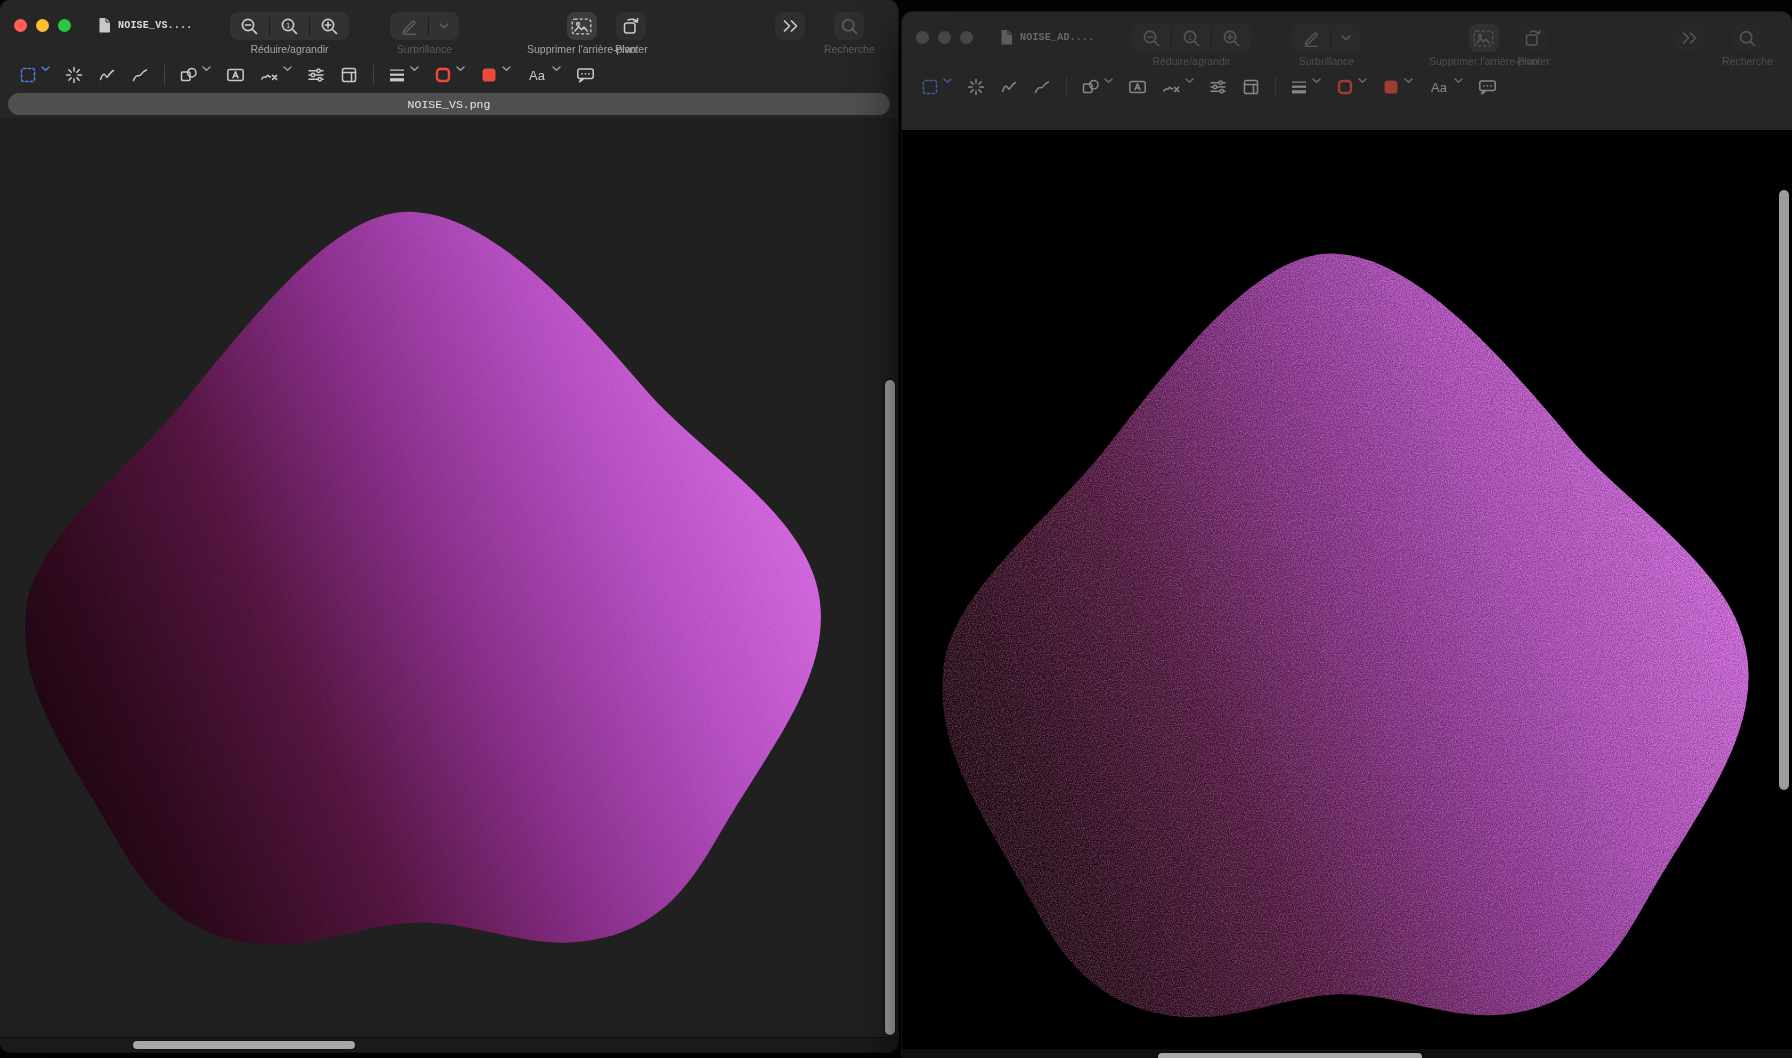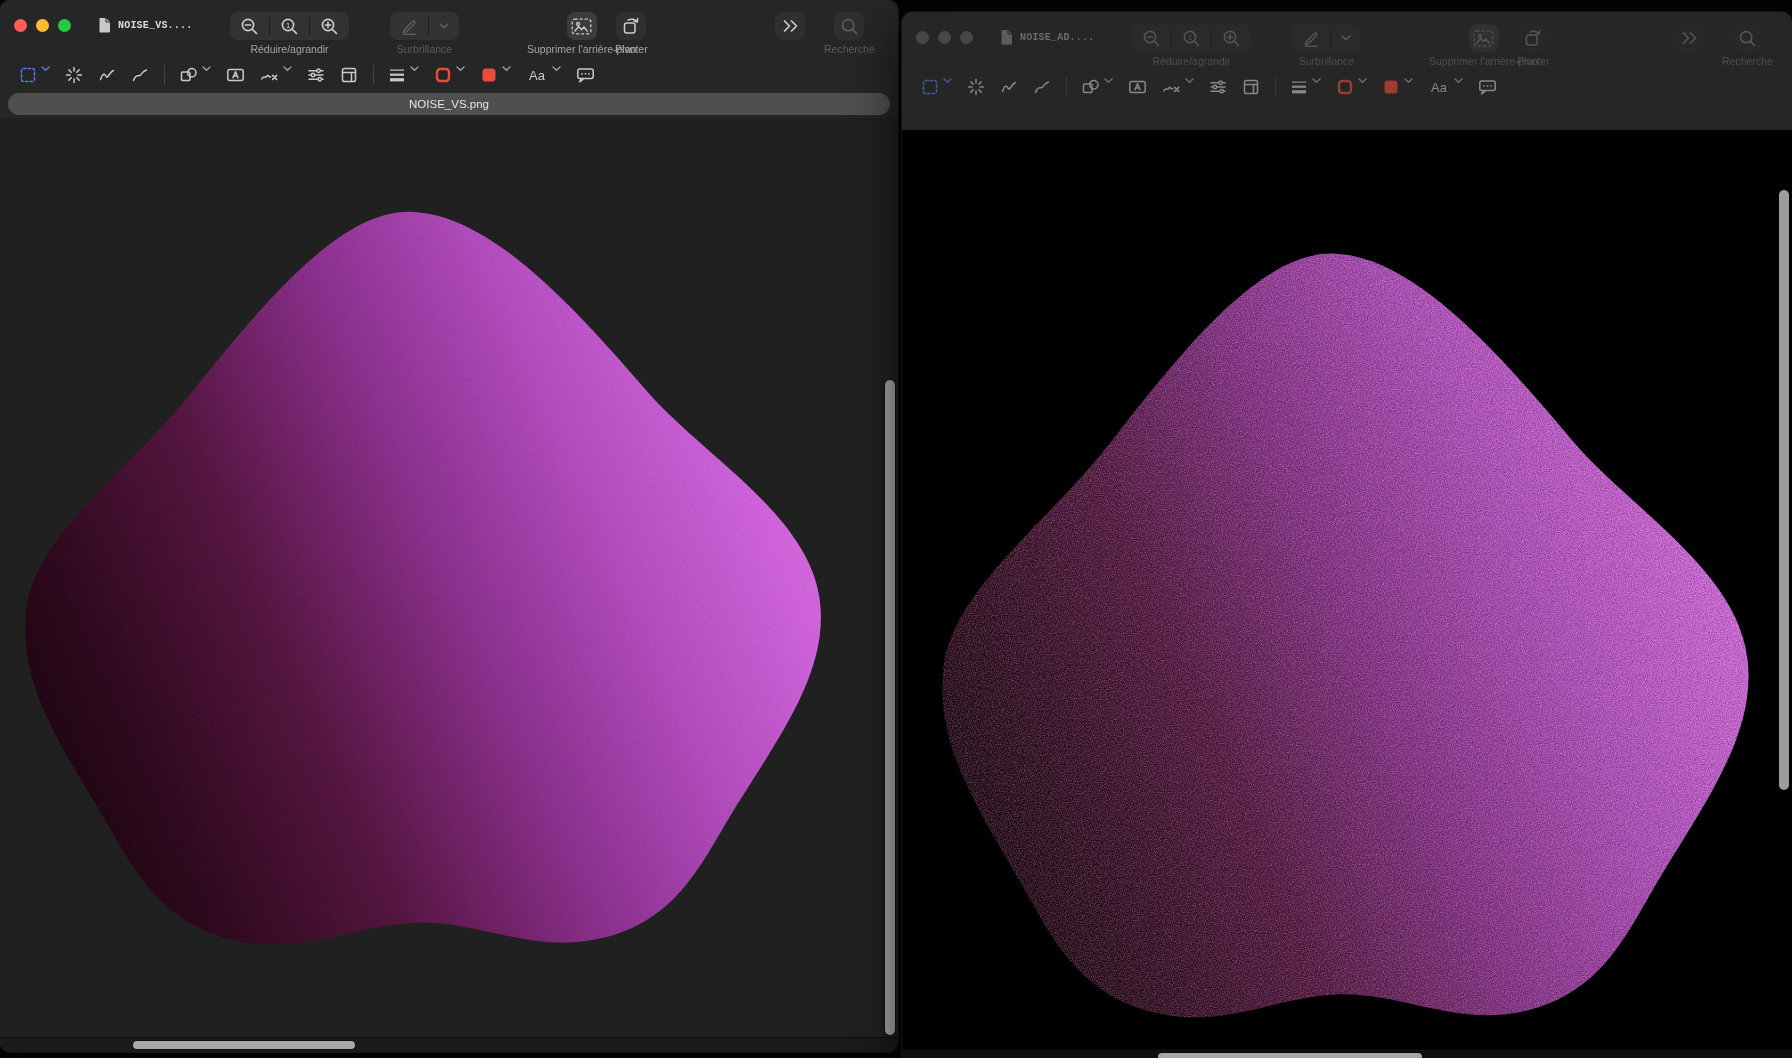--- a/index.html
+++ b/index.html
@@ -38,21 +38,21 @@
   .win.inactive .circbtn{background:#282828}
   
   .markupbar{position:relative;height:34px;display:flex;align-items:center;padding-left:15px;}
   .win.inactive .markupbar{opacity:.6}
   .mtool{display:flex;margin-right:7px;padding:2px 4px;color:#c9c9c9;}
   .mtool .chev{margin-left:4px;color:#9a9a9a}
   .mtool.ic-selection{color:#4d80e6}
   .mtool.ic-selection .chev{color:#4d80e6}
   .mdivider{width:1px;height:20px;background:#454545;margin:0 10px 0 4px;}
   
-  .filebar{position:relative;height:26px;}
+  .filebar{position:relative;height:26px;font-family:Liberation Mono, monospace;}
   .filepill{position:absolute;left:8px;right:8px;top:1px;height:22px;border-radius:11px;
     display:flex;align-items:center;justify-content:center;font-size:11.5px;}
   .win.active .filepill{background:#4f4f4f;color:#e6e6e6}
   .win.inactive .filepill{background:#343434;color:#8b8b8b}
   
   .content{position:absolute;left:0;right:0;top:118px;bottom:0;overflow:hidden;}
   .win.left .content{background:#202020;}
   .win.right .content{background:#000000;}
   .blob{position:absolute;}
   .win.left .blob{left:8px;top:52px;width:844px;height:806px;}

